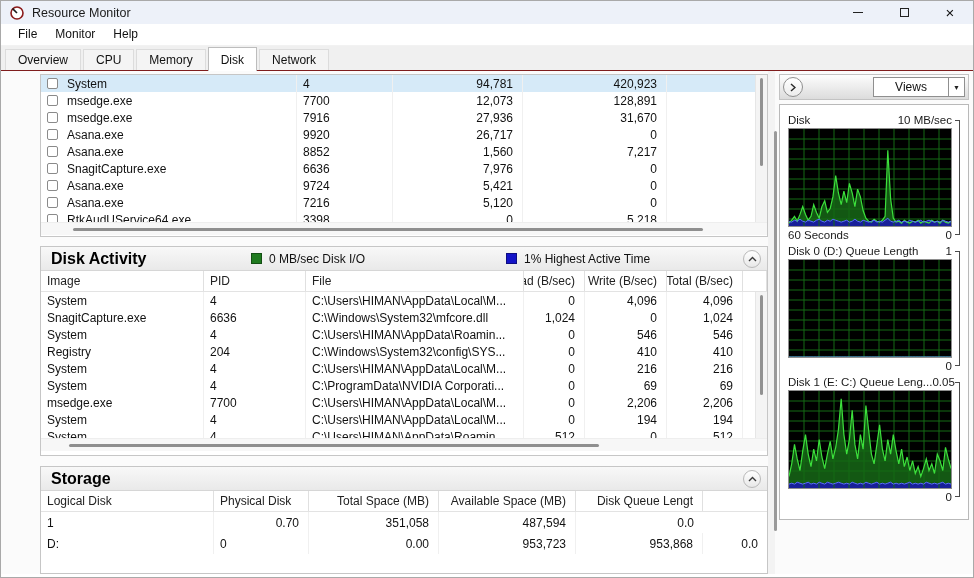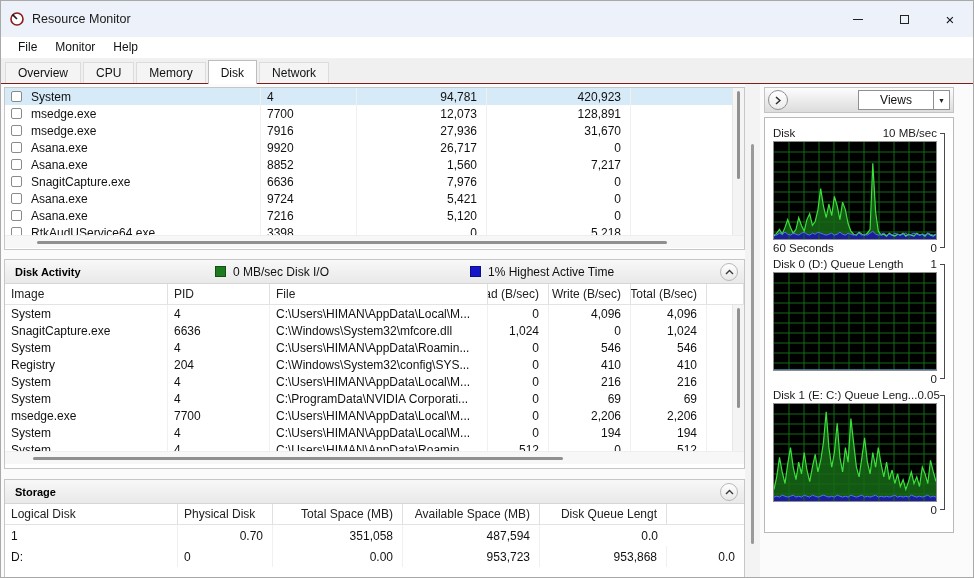--- a/index.html
+++ b/index.html
@@ -1,40 +1,40 @@
 <!DOCTYPE html>
 <html><head>
 <meta charset="utf-8">
 <style>
   html,body{margin:0;padding:0;background:#fff;}
   *{box-sizing:border-box;font-family:"Liberation Sans","DejaVu Sans",sans-serif;}
   .window{position:relative;width:974px;height:578px;background:#fff;overflow:hidden;border:1px solid #a9a9a9;}
 
   
-  .titlebar{height:36px;background:#edf1f9;display:flex;align-items:center;padding-left:8px;}
+  .titlebar{height:23px;background:#edf1f9;display:flex;align-items:center;padding-left:8px;}
   .app-icon{width:16px;height:16px;margin-right:7px;display:inline-flex;}
   .titlebar .title{font-size:12.5px;color:#1a1a1a;}
   .win-controls{margin-left:auto;display:flex;height:100%;}
   .win-btn{width:46px;height:100%;display:flex;align-items:center;justify-content:center;font-size:14px;color:#111;}
   .glyph-min{width:10px;height:1px;background:#222;display:inline-block;}
   .glyph-max{width:9px;height:9px;border:1px solid #222;display:inline-block;}
   .glyph-close{font-size:15px;line-height:1;}
 
   
   .menubar{height:22px;background:#fff;display:flex;align-items:center;padding-left:8px;border-bottom:1px solid #f2f2f2;}
   .menu-item{font-size:12px;color:#111;padding:2px 9px 3px 9px;}
 
   
   .tabbar{height:25px;background:#f0f0f0;display:flex;align-items:flex-end;padding-left:4px;border-bottom:1px solid #7f1d1d;position:relative;}
   .tab{font-size:12px;color:#111;background:#f4f4f4;border:1px solid #dcdcdc;border-bottom:none;padding:3px 12px 4px 12px;margin-right:2px;height:21px;}
   .tab.active{background:#fff;border-color:#bdbdbd;height:24px;padding-top:5px;position:relative;z-index:2;margin-bottom:-1px;}
 
   
   .content{display:flex;height:503px;background:#fbfbfb;}
-  .left-pane{width:744px;padding:3px 0 0 3px;display:flex;flex-direction:column;}
+  .left-pane{width:744px;padding:3px 0 0 3px;display:flex;flex-direction:column;margin-left:36px;}
   .box{background:#fff;border:1px solid #c6c6c6;position:relative;}
 
   
   .vscroll{position:absolute;top:0;right:0;width:12px;background:#f4f4f4;border-left:1px solid #e6e6e6;}
   .vscroll .thumb{position:absolute;left:4px;width:3px;border-radius:2px;background:#919191;}
   .hscroll{height:13px;background:#f7f7f7;position:relative;border-top:1px solid #eee;}
   .hscroll .thumb{position:absolute;top:5px;height:3px;border-radius:2px;background:#8f8f8f;}
   .pane-scroll{width:15px;position:relative;background:#f3f3f3;}
   .pane-scroll .thumb{position:absolute;left:6px;width:3px;border-radius:2px;background:#9a9a9a;}
 
@@ -44,21 +44,21 @@
   .grid-proc{display:grid;grid-template-columns:256px 96px 130px 144px 1fr;}
   .row{height:17px;font-size:12px;color:#111;align-items:center;}
   .row.selected{background:#d6eaf8;}
   .cell{padding:0 6px;white-space:nowrap;overflow:hidden;display:flex;align-items:center;height:100%;border-right:1px solid #f0f0f0;}
   .cell.num{justify-content:flex-end;padding-right:9px;}
   .cell.last{border-right:none;}
   .checkbox{width:11px;height:11px;border:1px solid #8a8a8a;border-radius:2px;background:#fff;margin-right:9px;flex:0 0 auto;}
 
   
   .sec-header{height:24px;background:linear-gradient(#f8f8f8,#e9e9e9);border-bottom:1px solid #d6d6d6;display:flex;align-items:center;padding:0 6px 0 10px;}
-  .sec-title{font-size:11px;font-weight:bold;color:#000;}
+  .sec-title{font-size:16px;font-weight:bold;color:#000;}
   .legend{display:flex;align-items:center;font-size:12px;color:#111;}
   .legend .sw{width:11px;height:11px;display:inline-block;margin-right:7px;border:1px solid rgba(0,0,0,.35);}
   .collapse-btn{margin-left:auto;width:18px;height:18px;border-radius:50%;border:1px solid #b9b9b9;background:linear-gradient(#fff,#e8e8e8);display:flex;align-items:center;justify-content:center;}
   .col-header{height:21px;border-bottom:1px solid #e3e3e3;background:#fff;font-size:12px;color:#222;}
   .col-header .cell{border-right:1px solid #e0e0e0;}
 
   .da-box{height:210px;margin-bottom:10px;}
   .grid-da{display:grid;grid-template-columns:163px 102px 218px 61px 82px 76px 1fr;}
   .da-rows{height:146px;overflow:hidden;margin-right:12px;}
 

